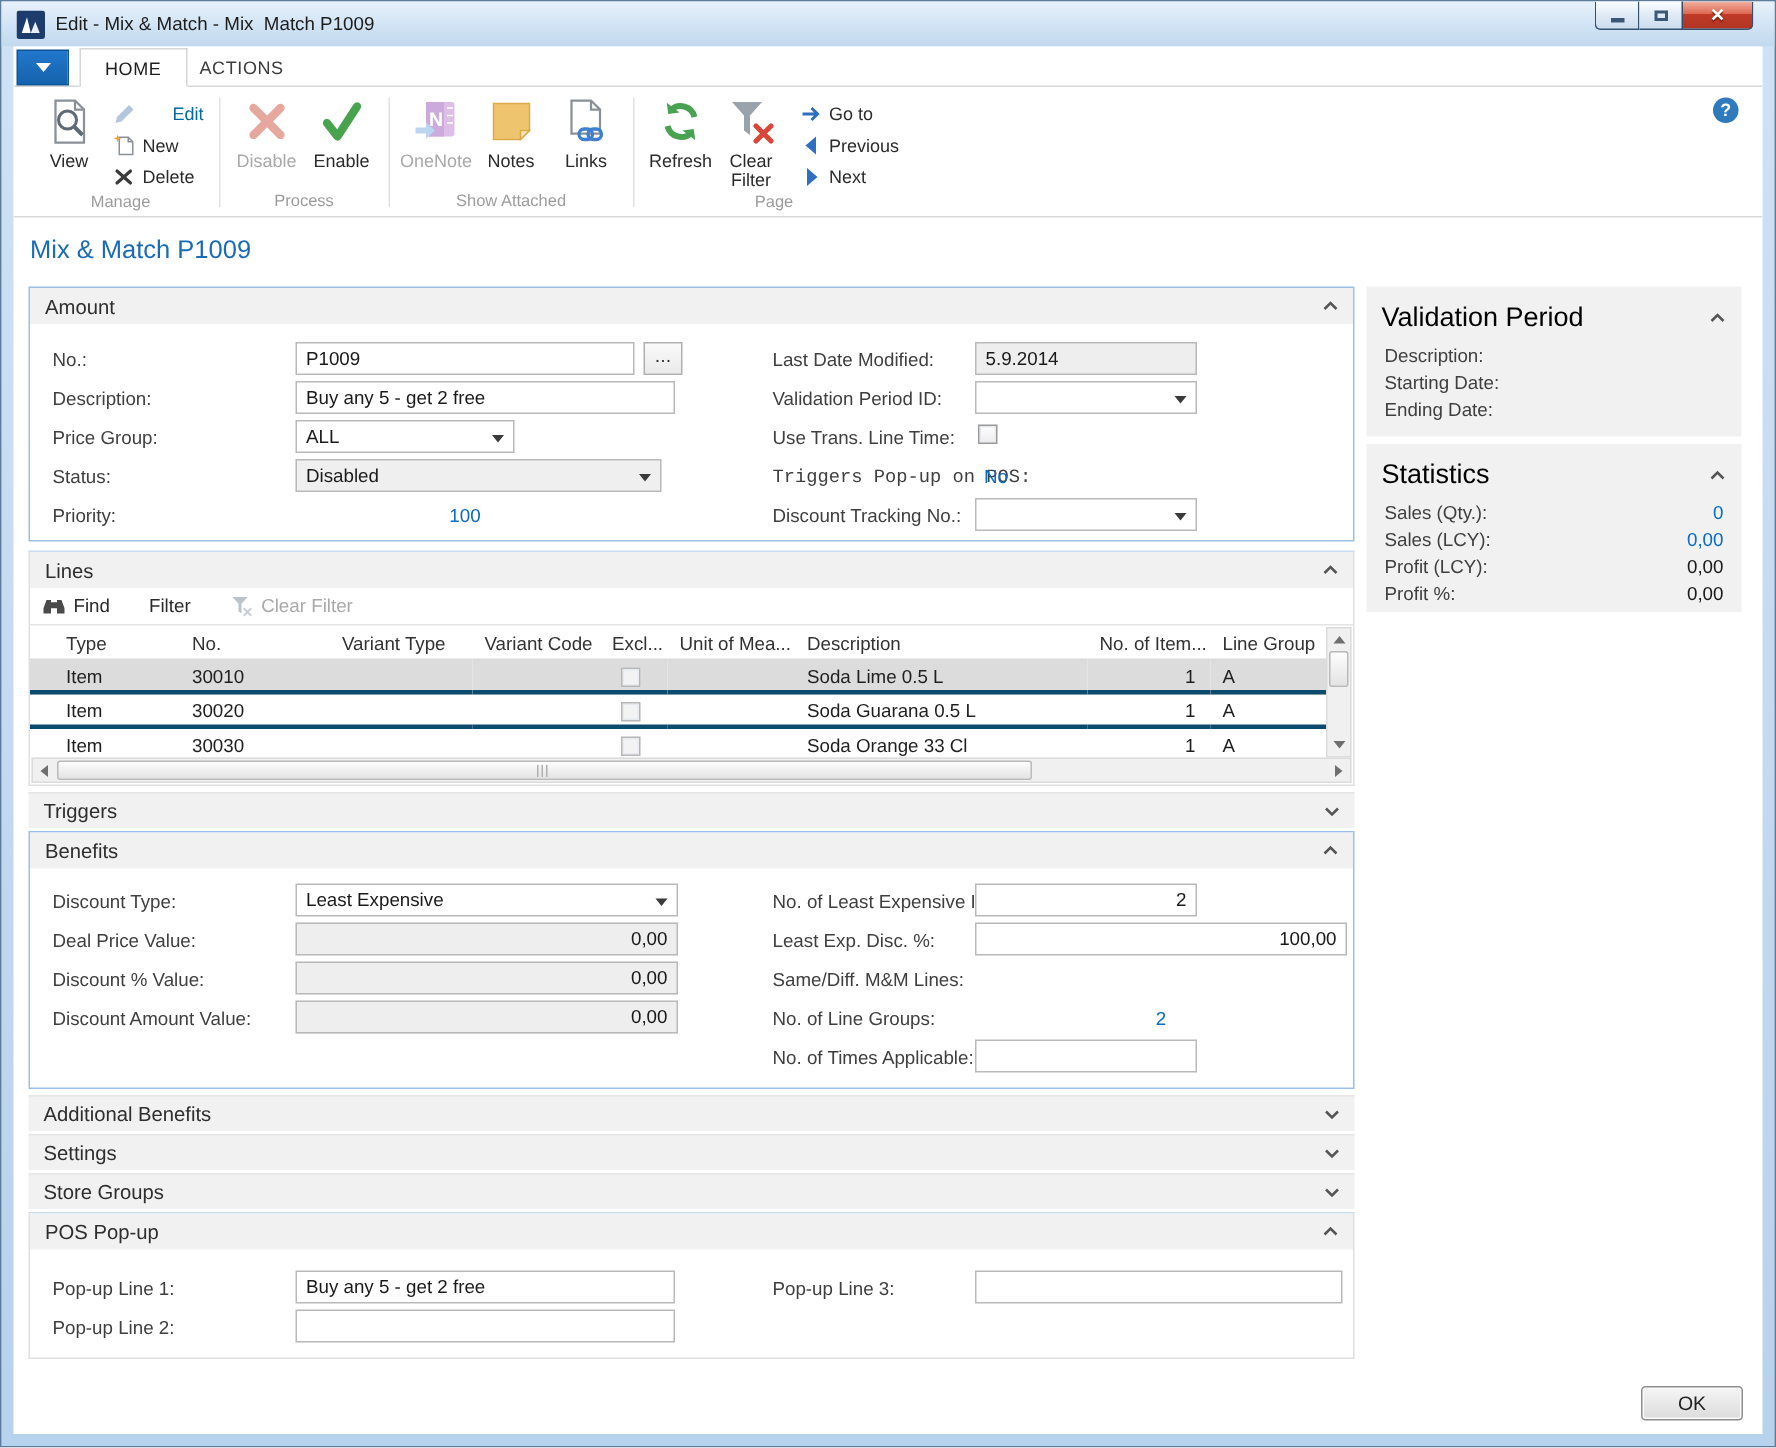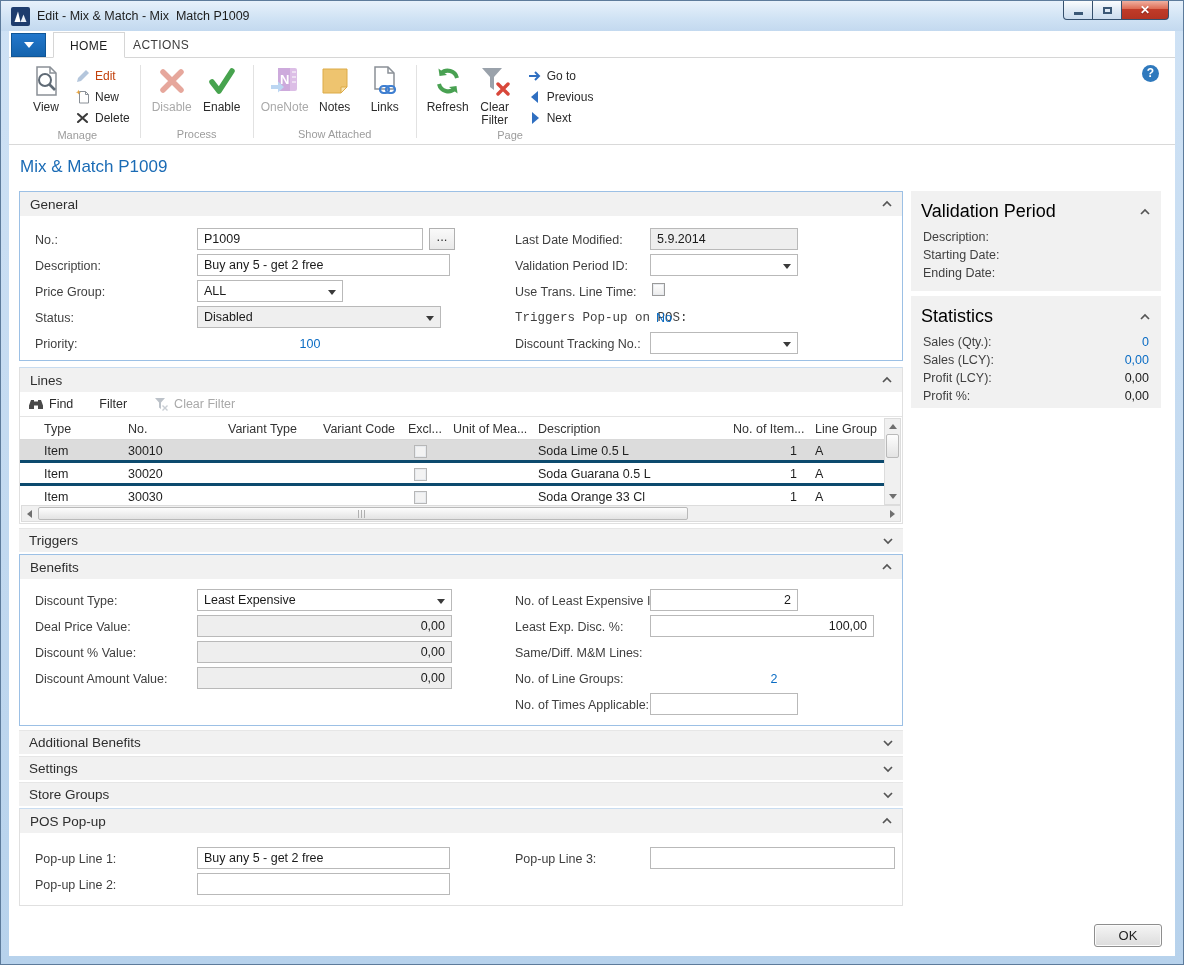--- a/index.html
+++ b/index.html
@@ -45,21 +45,21 @@
   .rsep { width:1px; background:#e2e2e2; margin:6px 0 6px 0; }
   .rbuttons { display:flex; flex:1; align-items:flex-start; }
   .rlabel { text-align:center; color:#9c9c9c; font-size:11px; height:17px; line-height:15px; }
   .bigbtn { display:flex; flex-direction:column; align-items:center; width:50px; padding:4px 2px 0;
     font-size:12px; color:#2b2b2b; text-align:center; line-height:13px; cursor:pointer; }
   .bigbtn .bicon { width:32px; height:32px; margin-bottom:4px; }
   .bigbtn.disabled { color:#a9a9a9; cursor:default; }
   .smallcol { display:flex; flex-direction:column; justify-content:flex-start; padding-top:4px; }
   .smallbtn { display:flex; align-items:center; height:21px; font-size:12px; color:#2b2b2b;
     cursor:pointer; padding:0 4px; white-space:nowrap; }
-  .smallbtn.disabled { color:#c2410c; cursor:default; }
+  .smallbtn.disabled { color:#0369a1; cursor:default;gap:20px; }
   .smallbtn .sicon { width:16px; height:16px; margin-right:4px; flex:0 0 16px; }
   
   .page-title { position:absolute; left:11px; top:126px; font-size:17px; color:#1a6bb5; }
   .fasttab { position:absolute; left:10px; width:884px; background:#fff; }
   .ft-blue { border:1px solid #9cc0e5; }
   .ft-gray { border:1px solid #e0e0e0; border-top:1px solid #c8dcf0; }
   .ft-header { height:24px; background:#f1f1f1; display:flex; align-items:center;
     padding:0 9px 0 10px; font-size:13.5px; color:#2e2e2e; cursor:pointer; }
   .ft-header .spacer { flex:1; }
   .collapsed-header { position:absolute; left:10px; width:884px; height:24px; background:#f1f1f1;
@@ -323,21 +323,21 @@
           </div>
           <div class="rlabel">Page</div>
         </div>
       </div>
     </div>
 
     <div class="page-title">Mix &amp; Match P1009</div>
 
     <div class="fasttab ft-blue" style="top:160px; height:170px;">
       <div class="ft-header">
-        <span>General</span>
+        <span>Amount</span>
           <span class="spacer"></span>
         <svg class="chev" width="12" height="8">
             <polyline points="2,6 6,2 10,6"></polyline>
           </svg>
       </div>
       <span class="flabel" style="left:15px; top:41px;">No.:</span>
       <input class="tb" style="left: 177px; top: 36px; width: 226px;" value="P1009">
       <div class="assist" style="left:409px; top:36px;">...</div>
       <span class="flabel" style="left:15px; top:67px;">Description:</span>
       <input class="tb" style="left: 177px; top: 62px; width: 253px;" value="Buy any 5 - get 2 free">
@@ -543,21 +543,21 @@
       <span class="flabel" style="left:15px; top:65px;">Deal Price Value:</span>
       <input class="tb gray num" style="left: 177px; top: 60px; width: 255px;" value="0,00">
       <span class="flabel" style="left:15px; top:91px;">Discount % Value:</span>
       <input class="tb gray num" style="left: 177px; top: 86px; width: 255px;" value="0,00">
       <span class="flabel" style="left:15px; top:117px;">Discount Amount Value:</span>
       <input class="tb gray num" style="left: 177px; top: 112px; width: 255px;" value="0,00">
 
       <span class="flabel" style="left:495px; top:39px;">No. of Least Expensive Items:</span>
       <input class="tb num" style="left: 630px; top: 34px; width: 148px;" value="2">
       <span class="flabel" style="left:495px; top:65px;">Least Exp. Disc. %:</span>
-      <input class="tb num" style="left: 630px; top: 60px; width: 224px;" value="100,00">
+      <input class="tb num" style="left: 630px; top: 60px; width: 248px;" value="100,00">
       <span class="flabel" style="left:495px; top:91px;">Same/Diff. M&amp;M Lines:</span>
       <span class="flabel" style="left:495px; top:117px;">No. of Line Groups:</span>
       <span class="bluetext center" style="left:630px; top:117px; width:248px;">2</span>
       <span class="flabel" style="left:495px; top:143px;">No. of Times Applicable:</span>
       <input class="tb" style="left: 630px; top: 138px; width: 148px;" value="">
     </div>
 
     <div class="collapsed-header" style="top:699px;">
       <span>Additional Benefits</span>
         <span style="flex:1;"></span>

